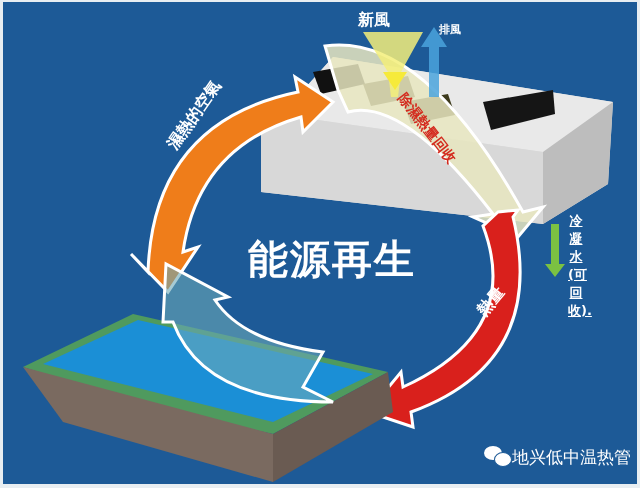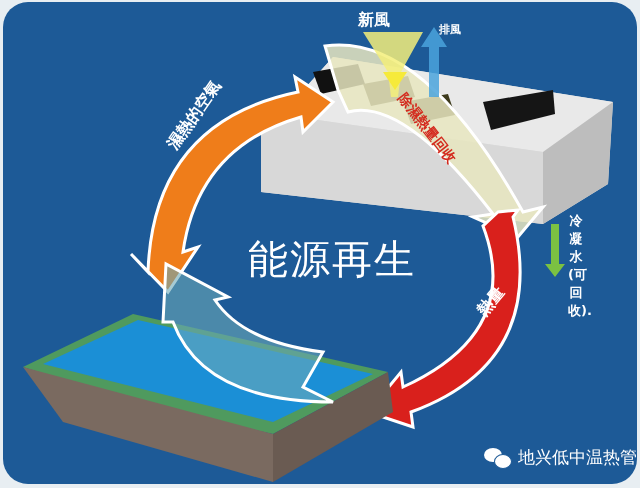--- a/index.html
+++ b/index.html
@@ -1,21 +1,21 @@
 <!DOCTYPE html>
 <html><head>
 <meta charset="utf-8">
 <style>
   html, body { margin:0; padding:0; }
   body { width:640px; height:488px; overflow:hidden; background:#e8eef2; font-family:"DejaVu Sans","Liberation Sans",sans-serif; }
-  .frame { position:absolute; left:3px; top:2px; width:634px; height:482px; background:#1d5a97; overflow:hidden;border-radius:25px; }
+  .frame { position:absolute; left:3px; top:2px; width:634px; height:482px; background:#1d5a97; overflow:hidden; }
   svg { position:absolute; left:0; top:0; }
   .lbl { position:absolute; color:#fff; font-weight:bold; white-space:nowrap; }
-  .center-title { position:absolute; left:245px; top:230px; font-size:40px; color:#fff; letter-spacing:2px; font-weight:normal; }
-  .wm { position:absolute; left:481px; top:444px; display:flex; align-items:center; gap:6px; color:#fff; font-size:17px; }
+  .center-title { position:absolute; left:245px; top:230px; font-size:40px; color:#fff; letter-spacing:2px; font-weight:bold; }
+  .wm { position:absolute; left:481px; top:444px; display:flex; align-items:flex-start; color:#fff; font-size:17px; }
   .vert { position:absolute; color:#fff; font-size:13px; font-weight:bold; width:16px; line-height:18px; text-align:center; }
 </style>
 </head>
 <body>
 
 <div class="frame">
   <svg width="634" height="482" viewBox="0 0 634 482">
 
     <g>
       <polygon points="258,135 330,55 610,100 605,182 540,222 258,190" fill="#dcdcdc"></polygon>
@@ -53,21 +53,21 @@
 
   <div class="lbl" style="left:355px;top:8px;font-size:16px;">新風</div>
   <div class="lbl" style="left:436px;top:20px;font-size:11px;">排風</div>
 
   <div class="lbl" style="left:160px;top:140px;font-size:16px;transform:rotate(-55deg);transform-origin:left top;">濕熱的空氣</div>
   <div class="lbl" style="left:405px;top:88px;font-size:14px;color:#d42a1e;transform:rotate(52deg);transform-origin:left top;">除濕熱量回收</div>
   <div class="lbl" style="left:470px;top:305px;font-size:16px;transform:rotate(-50deg);transform-origin:left top;">熱量</div>
 
   <div class="center-title">能源再生</div>
 
-  <div class="vert" style="left:565px;top:210px;">冷凝水(可回收).</div>
+  <div class="vert" style="left:565px;top:210px;text-decoration:underline;">冷凝水(可回收).</div>
 
   <div class="wm">
     <span style="position:relative;width:28px;height:20px;display:inline-block;">
       <span style="position:absolute;left:0;top:0;width:18px;height:14px;border-radius:50%;background:#fff;"></span>
       <span style="position:absolute;left:10px;top:6px;width:16px;height:13px;border-radius:50%;background:#fff;border:1px solid #1d5a97;"></span>
     </span>
     <span>地兴低中温热管</span>
   </div>
 </div>
 

